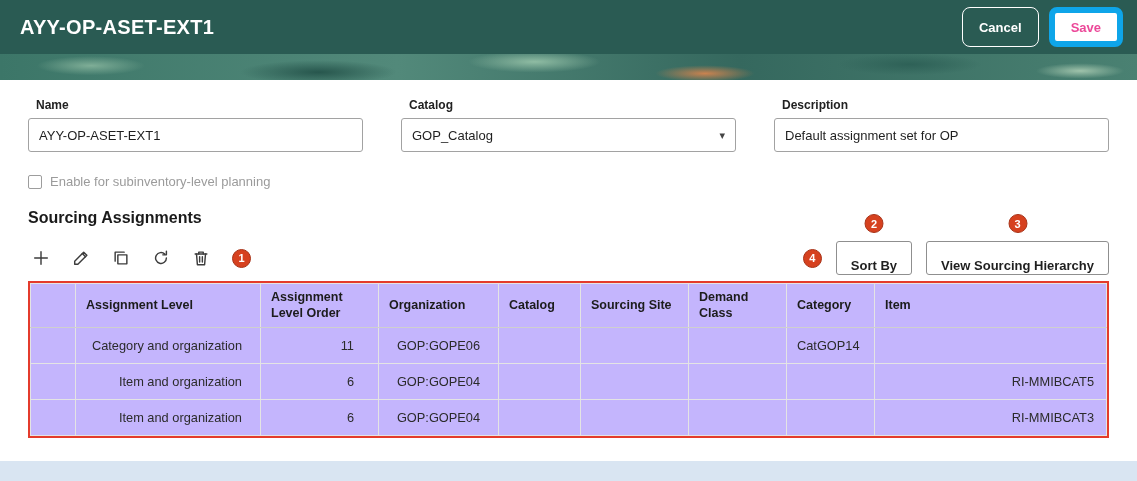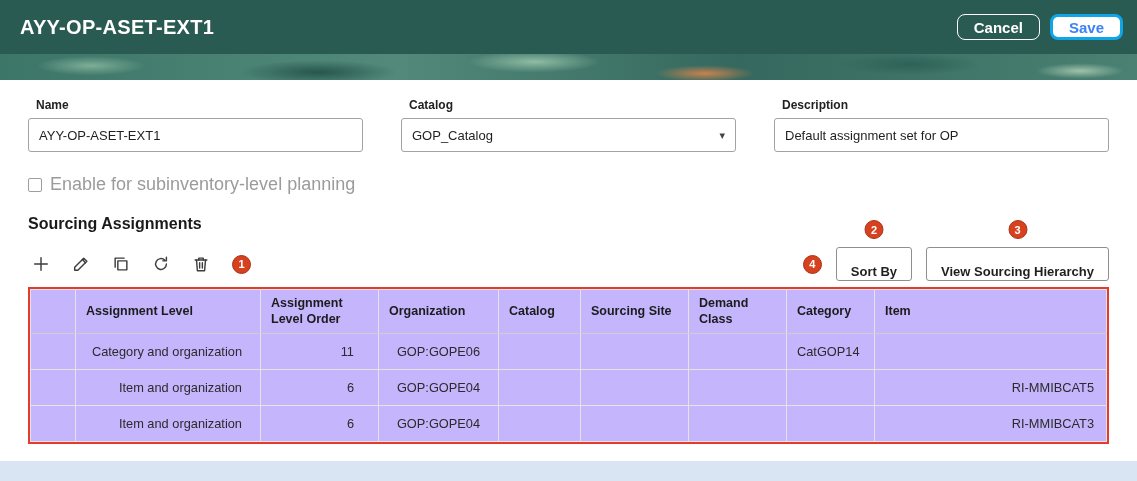--- a/index.html
+++ b/index.html
@@ -4,23 +4,23 @@
 <style>
   * { margin:0; padding:0; box-sizing:border-box; }
   html,body { width:1137px; height:481px; overflow:hidden; }
   body { background:#d9e5f2; font-family:"Liberation Sans","DejaVu Sans",sans-serif; }
   .card { width:1137px; height:461px; background:#fff; }
 
   
   .app-header { height:54px; background:#2a5b53; display:flex; align-items:center; justify-content:space-between; padding:0 14px 0 20px; }
   .app-header h1 { color:#fff; font-size:20px; font-weight:700; letter-spacing:.3px; }
   .header-actions { display:flex; gap:10px; }
-  .btn { height:26px; padding:0 16px; border-radius:8px; font-size:15px; font-weight:600; cursor:pointer; font-family:inherit; }
+  .btn { height:40px; padding:0 16px; border-radius:8px; font-size:13px; font-weight:600; cursor:pointer; font-family:inherit; }
   .btn-ghost { background:transparent; color:#fff; border:1px solid #fff; }
-  .btn-light { background:#fff; color:#3b82f6; border:3px solid #0ea5e9; }
+  .btn-light { background:#fff; color:#ec4899; border:6px solid #0ea5e9; }
 
   
   .banner { height:26px;
     background:
       radial-gradient(ellipse 90px 16px at 8% 45%, #7fae97 0%, rgba(0,0,0,0) 60%),
       radial-gradient(ellipse 130px 20px at 28% 70%, #27564d 0%, rgba(0,0,0,0) 60%),
       radial-gradient(ellipse 110px 18px at 47% 30%, #8fbca3 0%, rgba(0,0,0,0) 60%),
       radial-gradient(ellipse 90px 15px at 62% 75%, #c9824f 0%, rgba(0,0,0,0) 55%),
       radial-gradient(ellipse 120px 18px at 80% 40%, #2e6157 0%, rgba(0,0,0,0) 60%),
       radial-gradient(ellipse 80px 14px at 95% 65%, #9fc3ab 0%, rgba(0,0,0,0) 55%),
@@ -32,21 +32,21 @@
   
   .form-row { display:flex; gap:38px; }
   .field { flex:1; display:flex; flex-direction:column; }
   .field label { font-size:12px; font-weight:700; color:#222; margin-bottom:6px;padding-left:8px; }
   .field input, .select { height:34px; border:1px solid #a2a2a2; border-radius:3px; font-size:13px; padding:0 10px; background:#fff; color:#1f1f1f; font-family:inherit; width:100%; }
   .select { display:flex; align-items:center; justify-content:space-between; cursor:pointer; }
   .caret { font-size:11px; color:#444; }
 
   .checkbox-row { margin-top:22px; display:flex; align-items:center; gap:8px; }
   .checkbox { width:14px; height:14px; border:1px solid #9d9d9d; border-radius:2px; background:#fff; display:inline-block; cursor:pointer; }
-  .checkbox-label { font-size:18px; color:#9b9b9b; }
+  .checkbox-label { font-size:13px; color:#9b9b9b; }
 
   .section-title { margin-top:20px; font-size:16px; font-weight:700; color:#1a1a1a; }
 
   
   .toolbar-row { margin-top:16px; display:flex; justify-content:space-between; align-items:center; height:30px; }
   .toolbar-left { display:flex; align-items:center; gap:18px; padding-left:2px; }
   .icon-btn { width:22px; height:22px; display:flex; align-items:center; justify-content:center; cursor:pointer; }
   .icon-btn svg { stroke:#3d3d3d; fill:none; stroke-width:1.6; stroke-linecap:round; stroke-linejoin:round; }
 
   .badge { width:19px; height:19px; border-radius:50%; background:#d6411f; border:1px solid #a83318; color:#fff; font-size:11px; font-weight:700; display:flex; align-items:center; justify-content:center; flex:none; }

